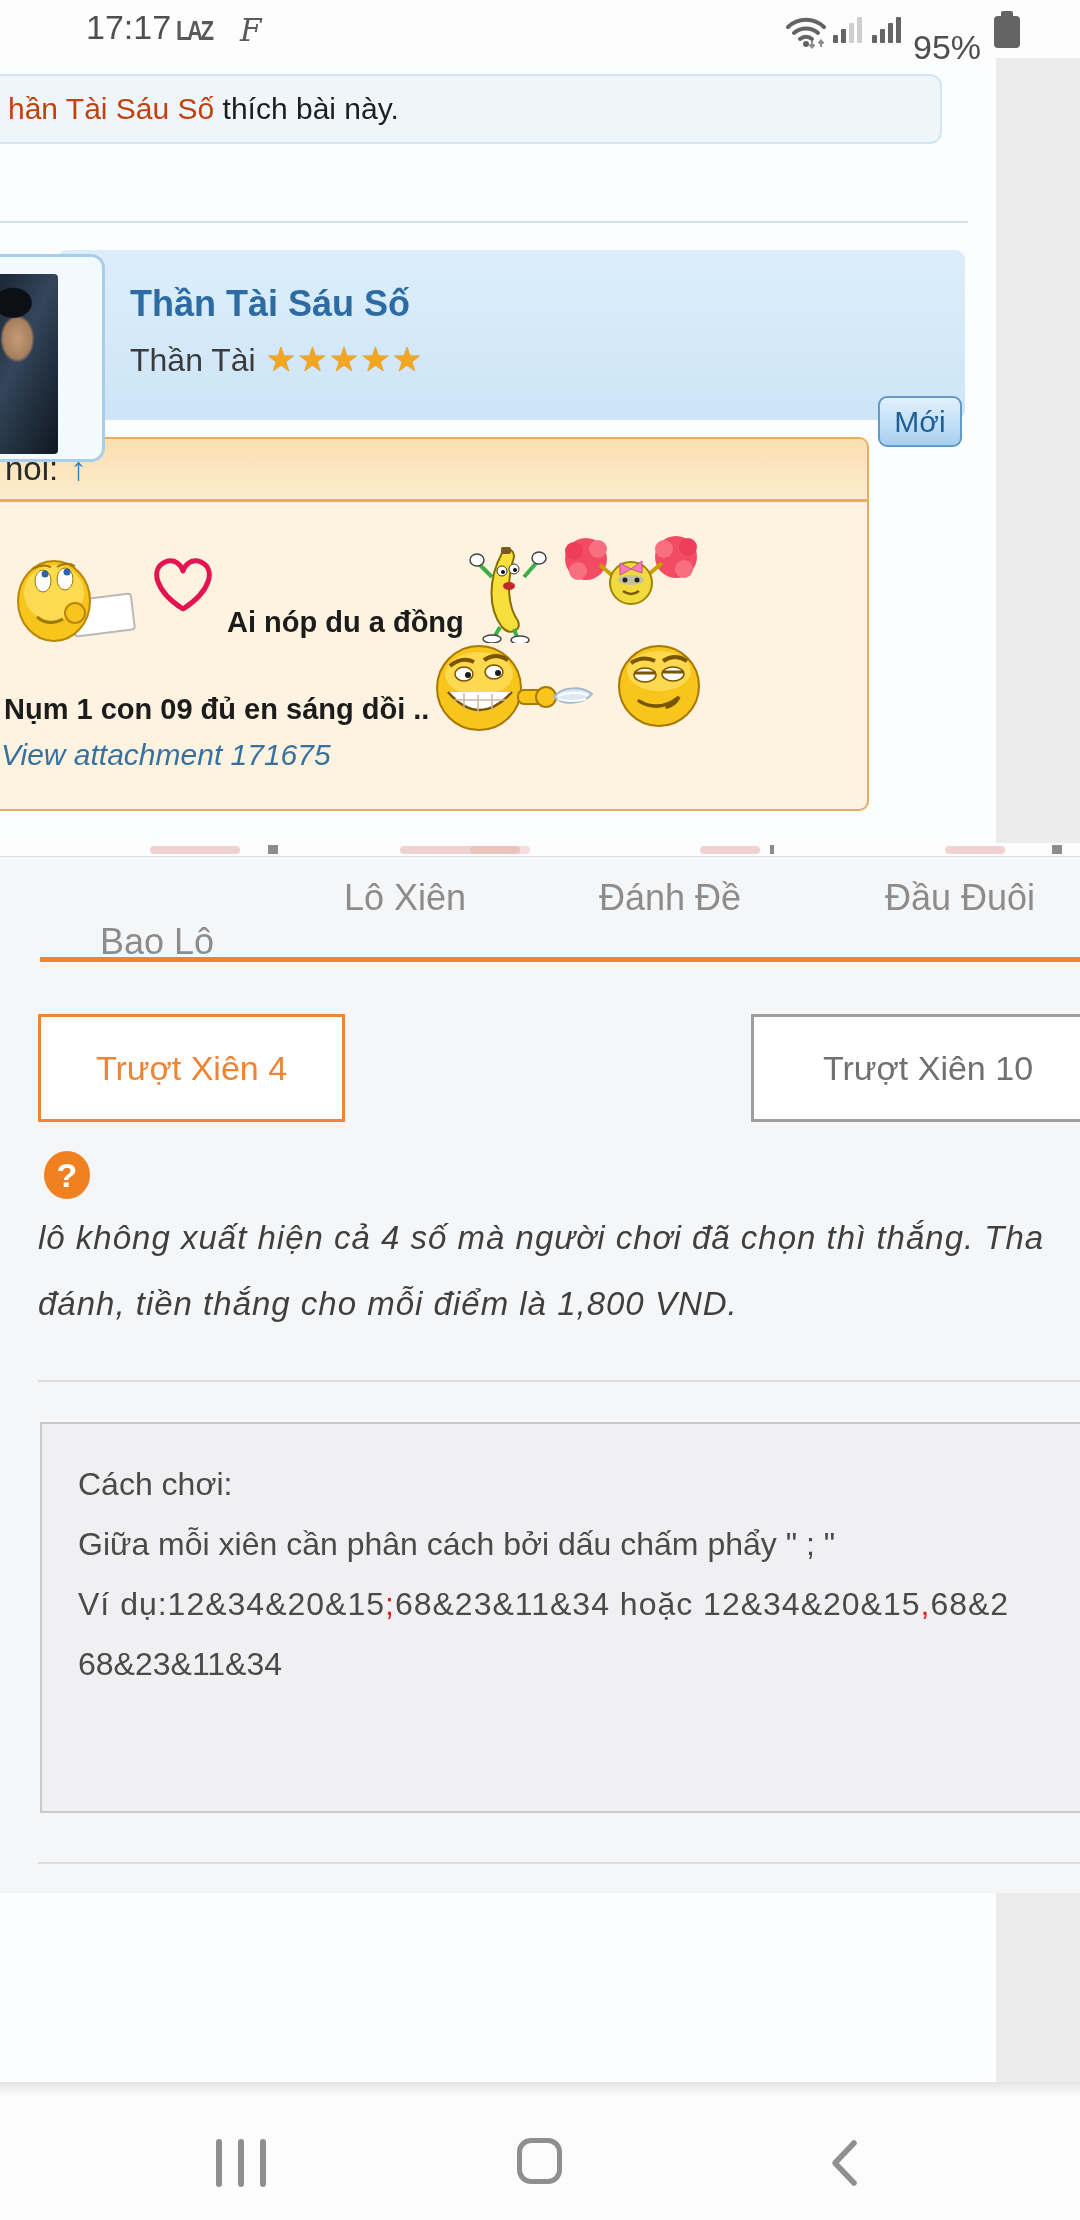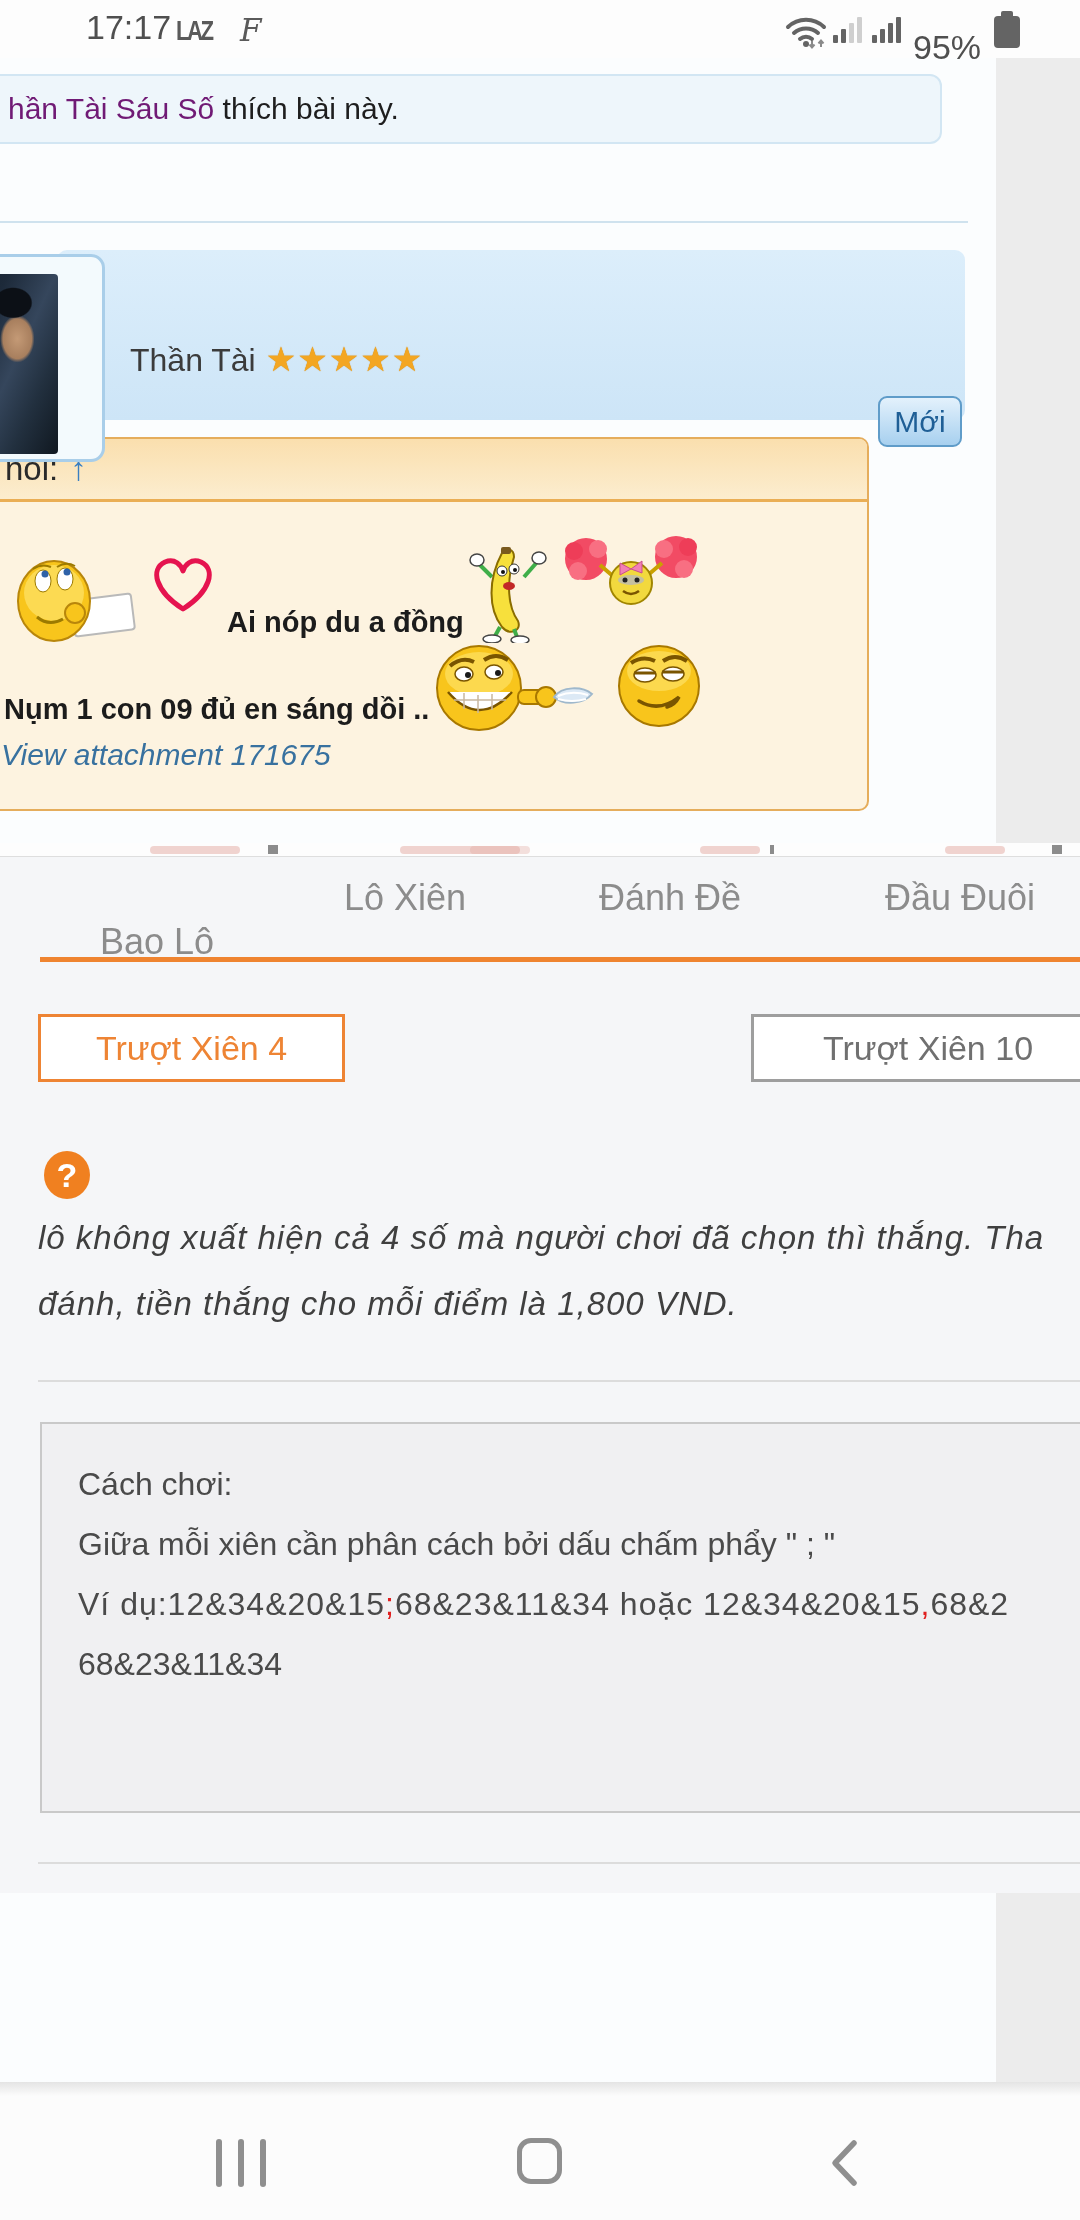--- a/index.html
+++ b/index.html
@@ -14,21 +14,21 @@
   .sb-time{position:absolute;left:86px;top:8px;font-size:34px;color:#4f4f4f;}
   .sb-laz{position:absolute;left:176px;top:16px;font-size:27px;font-weight:700;color:#5a5a5a;letter-spacing:-3px;transform:scaleX(.82);transform-origin:left;}
   .sb-f{position:absolute;left:240px;top:12px;font-family:"DejaVu Serif",serif;font-style:italic;font-size:31px;color:#5a5a5a;}
   .sb-pct{position:absolute;left:913px;top:16px;font-size:34px;color:#4f4f4f;margin-top:12px;}
   
   .right-strip{position:absolute;left:996px;top:58px;width:84px;height:2034px;background:#ececec;z-index:1;}
   
   .like-banner{position:absolute;left:-22px;top:74px;width:960px;height:66px;background:#eef6fb;
     border:2px solid #d2e6f3;border-radius:12px;z-index:2;display:flex;align-items:center;}
   .like-banner .txt{padding-left:28px;font-size:30px;color:#1e1e1e;white-space:nowrap;}
-  .like-banner .lnk{color:#701a75;text-align:right;}
+  .like-banner .lnk{color:#c2410c;text-align:right;}
   .divider-blue{position:absolute;left:0;top:221px;width:968px;height:2px;background:#cfe2ee;z-index:2;}
   
   .post-header{position:absolute;left:57px;top:250px;width:908px;height:170px;border-radius:10px;
     background:linear-gradient(#dceefb,#cde5f7);z-index:2;}
   .avatar-frame{position:absolute;left:-52px;top:254px;width:151px;height:202px;background:#f3fafd;
     border:3px solid #a9cee9;border-radius:14px;z-index:3;}
   .avatar-photo{position:absolute;left:0px;top:17px;width:107px;height:180px;border-radius:4px;
     background:
       radial-gradient(ellipse 30px 24px at 58% 16%, #0c1016 0 60%, rgba(0,0,0,0) 65%),
       radial-gradient(ellipse 26px 36px at 62% 36%, #c49a76 0%, #a87f5e 55%, rgba(0,0,0,0) 66%),
@@ -51,21 +51,21 @@
   .q-cap{position:absolute;font-weight:600;font-size:29px;color:#1c1c1c;white-space:nowrap;}
   .q-link{position:absolute;font-style:italic;font-size:30px;color:#38719f;white-space:nowrap;}
   
   .peek-strip{position:absolute;left:0;top:843px;width:1080px;height:13px;background:#fdfdfd;z-index:4;}
   .peek-strip .blob{position:absolute;top:3px;height:8px;border-radius:4px;background:rgba(224,160,150,.45);}
   .peek-strip .mark{position:absolute;top:2px;width:10px;height:9px;background:#6f6f6f;opacity:.8;}
   
   .sheet{position:absolute;left:0;top:856px;width:1080px;height:1036px;background:#f5f6f8;border-top:1px solid #dedede;z-index:5;}
   .tab{position:absolute;top:20px;font-size:36px;color:#8c8c8c;white-space:nowrap;}
   .tab-underline{position:absolute;left:40px;top:100px;width:1040px;height:5px;background:#ef8430;}
-  .variant-btn{position:absolute;top:157px;height:68px;background:#ffffff;display:flex;align-items:center;justify-content:center;
+  .variant-btn{position:absolute;top:157px;height:108px;background:#ffffff;display:flex;align-items:center;justify-content:center;
     font-size:34px;box-sizing:border-box;}
   .variant-btn.gray{border:3px solid #9e9e9e;color:#707070;}
   .variant-btn.active{border:3px solid #ee8434;color:#ee8434;}
   .help-icon{position:absolute;left:44px;top:294px;width:46px;height:48px;border-radius:50%;background:#f08020;
     color:#ffffff;font-size:34px;font-weight:700;display:flex;align-items:center;justify-content:center;}
   .help-line{position:absolute;font-style:italic;font-size:33px;color:#3f3f3f;white-space:nowrap;letter-spacing:1px;}
   .sheet-divider{position:absolute;left:38px;width:1042px;height:2px;background:#dcdcdc;}
   .rules-box{position:absolute;left:40px;top:565px;width:1048px;height:391px;background:#f0f0f2;
     border:2px solid #c9c9c9;box-sizing:border-box;padding:30px 0 0 36px;}
   .rules-line{font-size:32px;color:#4a4a4a;line-height:60px;white-space:nowrap;}
@@ -130,20 +130,21 @@
       <span class="lnk">hần Tài Sáu Số</span><span> thích bài này.</span>
     </div>
   </div>
 
   <div class="divider-blue"></div>
 
   <div class="post-header"></div>
   <div class="avatar-frame">
     <div class="avatar-photo"></div>
   </div>
+  <div class="post-username">Thần Tài Sáu Số</div>
   <div class="post-titlerow">
     <span class="post-title">Thần Tài</span><span class="stars"><span>★</span><span>★</span><span>★</span><span>★</span><span>★</span></span>
   </div>
   <div class="new-badge">Mới</div>
 
   <div class="quote-box">
     <div class="quote-head">
       <span class="qh-txt"> nói:</span>
       <span class="qh-arrow">↑</span>
     </div>

